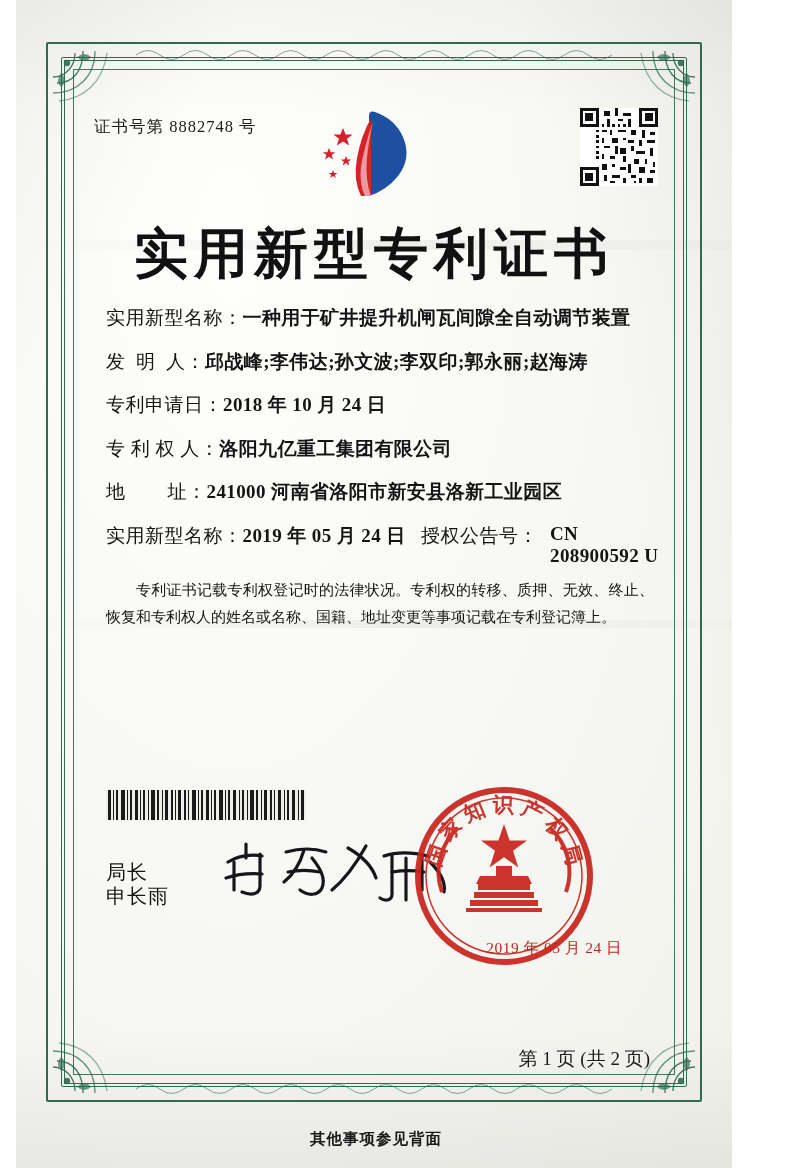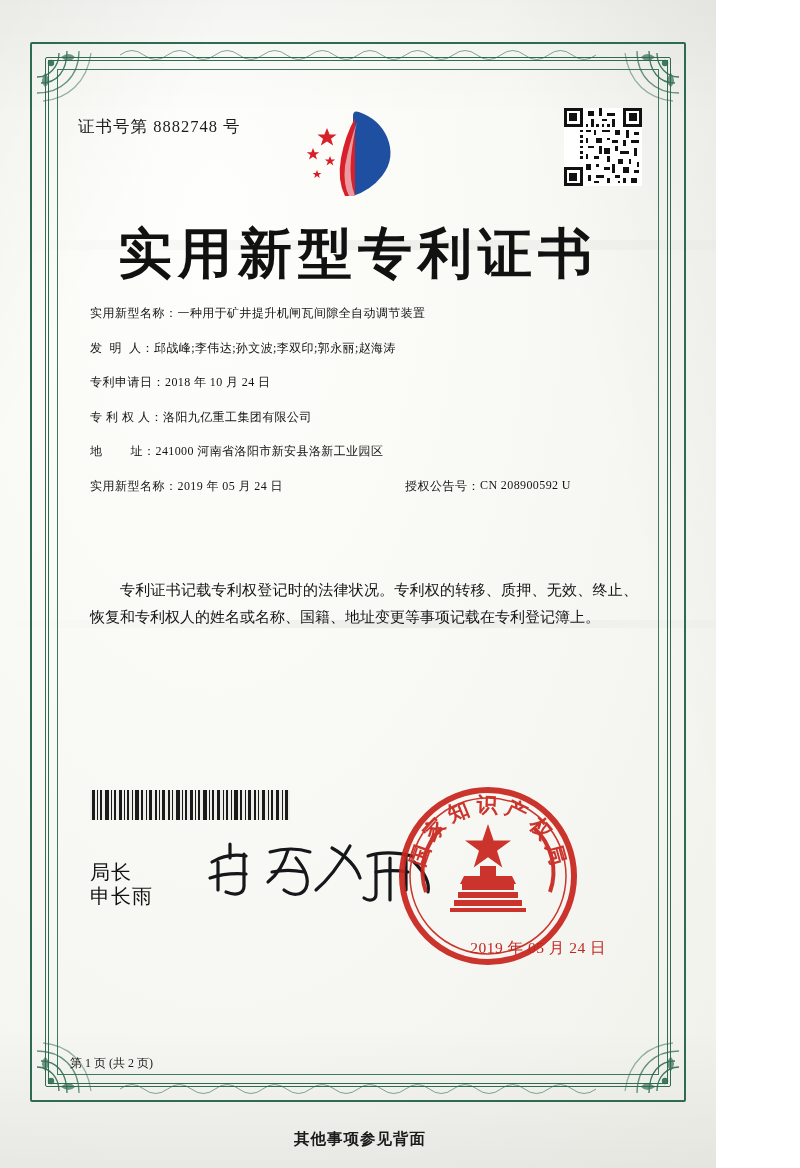--- a/index.html
+++ b/index.html
@@ -16,20 +16,21 @@
 
   
   .certificate {
     position: relative;
     width: 716px;
     height: 1168px;
     background:
       radial-gradient(ellipse at 30% 20%, #fefefc 0%, #f7f7f3 55%, #f1f1ec 100%);
     box-sizing: border-box;
     overflow: hidden;
+    margin-left: 16px;
   }
   
   .paper-shade {
     position: absolute;
     inset: 0;
     background:
       linear-gradient(118deg, rgba(0,0,0,0.035) 0%, rgba(0,0,0,0) 18%),
       linear-gradient(255deg, rgba(0,0,0,0.04) 0%, rgba(0,0,0,0) 22%),
       linear-gradient(180deg, rgba(0,0,0,0.03) 0%, rgba(0,0,0,0) 10%, rgba(0,0,0,0) 88%, rgba(0,0,0,0.05) 100%);
     pointer-events: none;
@@ -123,39 +124,41 @@
   }
 
   .fields {
     position: absolute;
     left: 20px; right: 0; top: 215px;
   }
   .field-row {
     display: flex;
     align-items: flex-start;
     margin-bottom: 17.5px;
-    font-size: 12px;
+    font-size: 19px;
     color: #141414;
   }
   .field-label {
     white-space: pre;
     flex: 0 0 auto;
     letter-spacing: 0.5px;
   }
   .field-value {
     flex: 1 1 auto;
     letter-spacing: 0.4px;
+    font-weight: bold;
   }
   .field-row.two-col .col-a {
     flex: 0 0 315px;
     display: flex;
   }
   .field-row.two-col .col-b {
     flex: 1 1 auto;
     display: flex;
+    gap: 12px;
   }
 
   .paragraphs {
     position: absolute;
     left: 20px; right: 8px; top: 487px;
     font-size: 15px;
     line-height: 27px;
     color: #141414;
     text-align: justify;
   }
@@ -206,22 +209,22 @@
     font-size: 15.5px;
     color: #c2261f;
     letter-spacing: 0.5px;
     font-family: "Liberation Serif", "DejaVu Serif", serif;
   }
 
   .page-num {
     position: absolute;
     left: 0; right: 12px;
     bottom: -4px;
-    text-align: left;
-    font-size: 12px;
+    text-align: right;
+    font-size: 19px;
     color: #1b1b1b;
   }
 
   .footer-note {
     position: absolute;
     left: 4px; right: 0;
     bottom: 18px;
     text-align: center;
     font-size: 15.5px;
     color: #1b1b1b;

